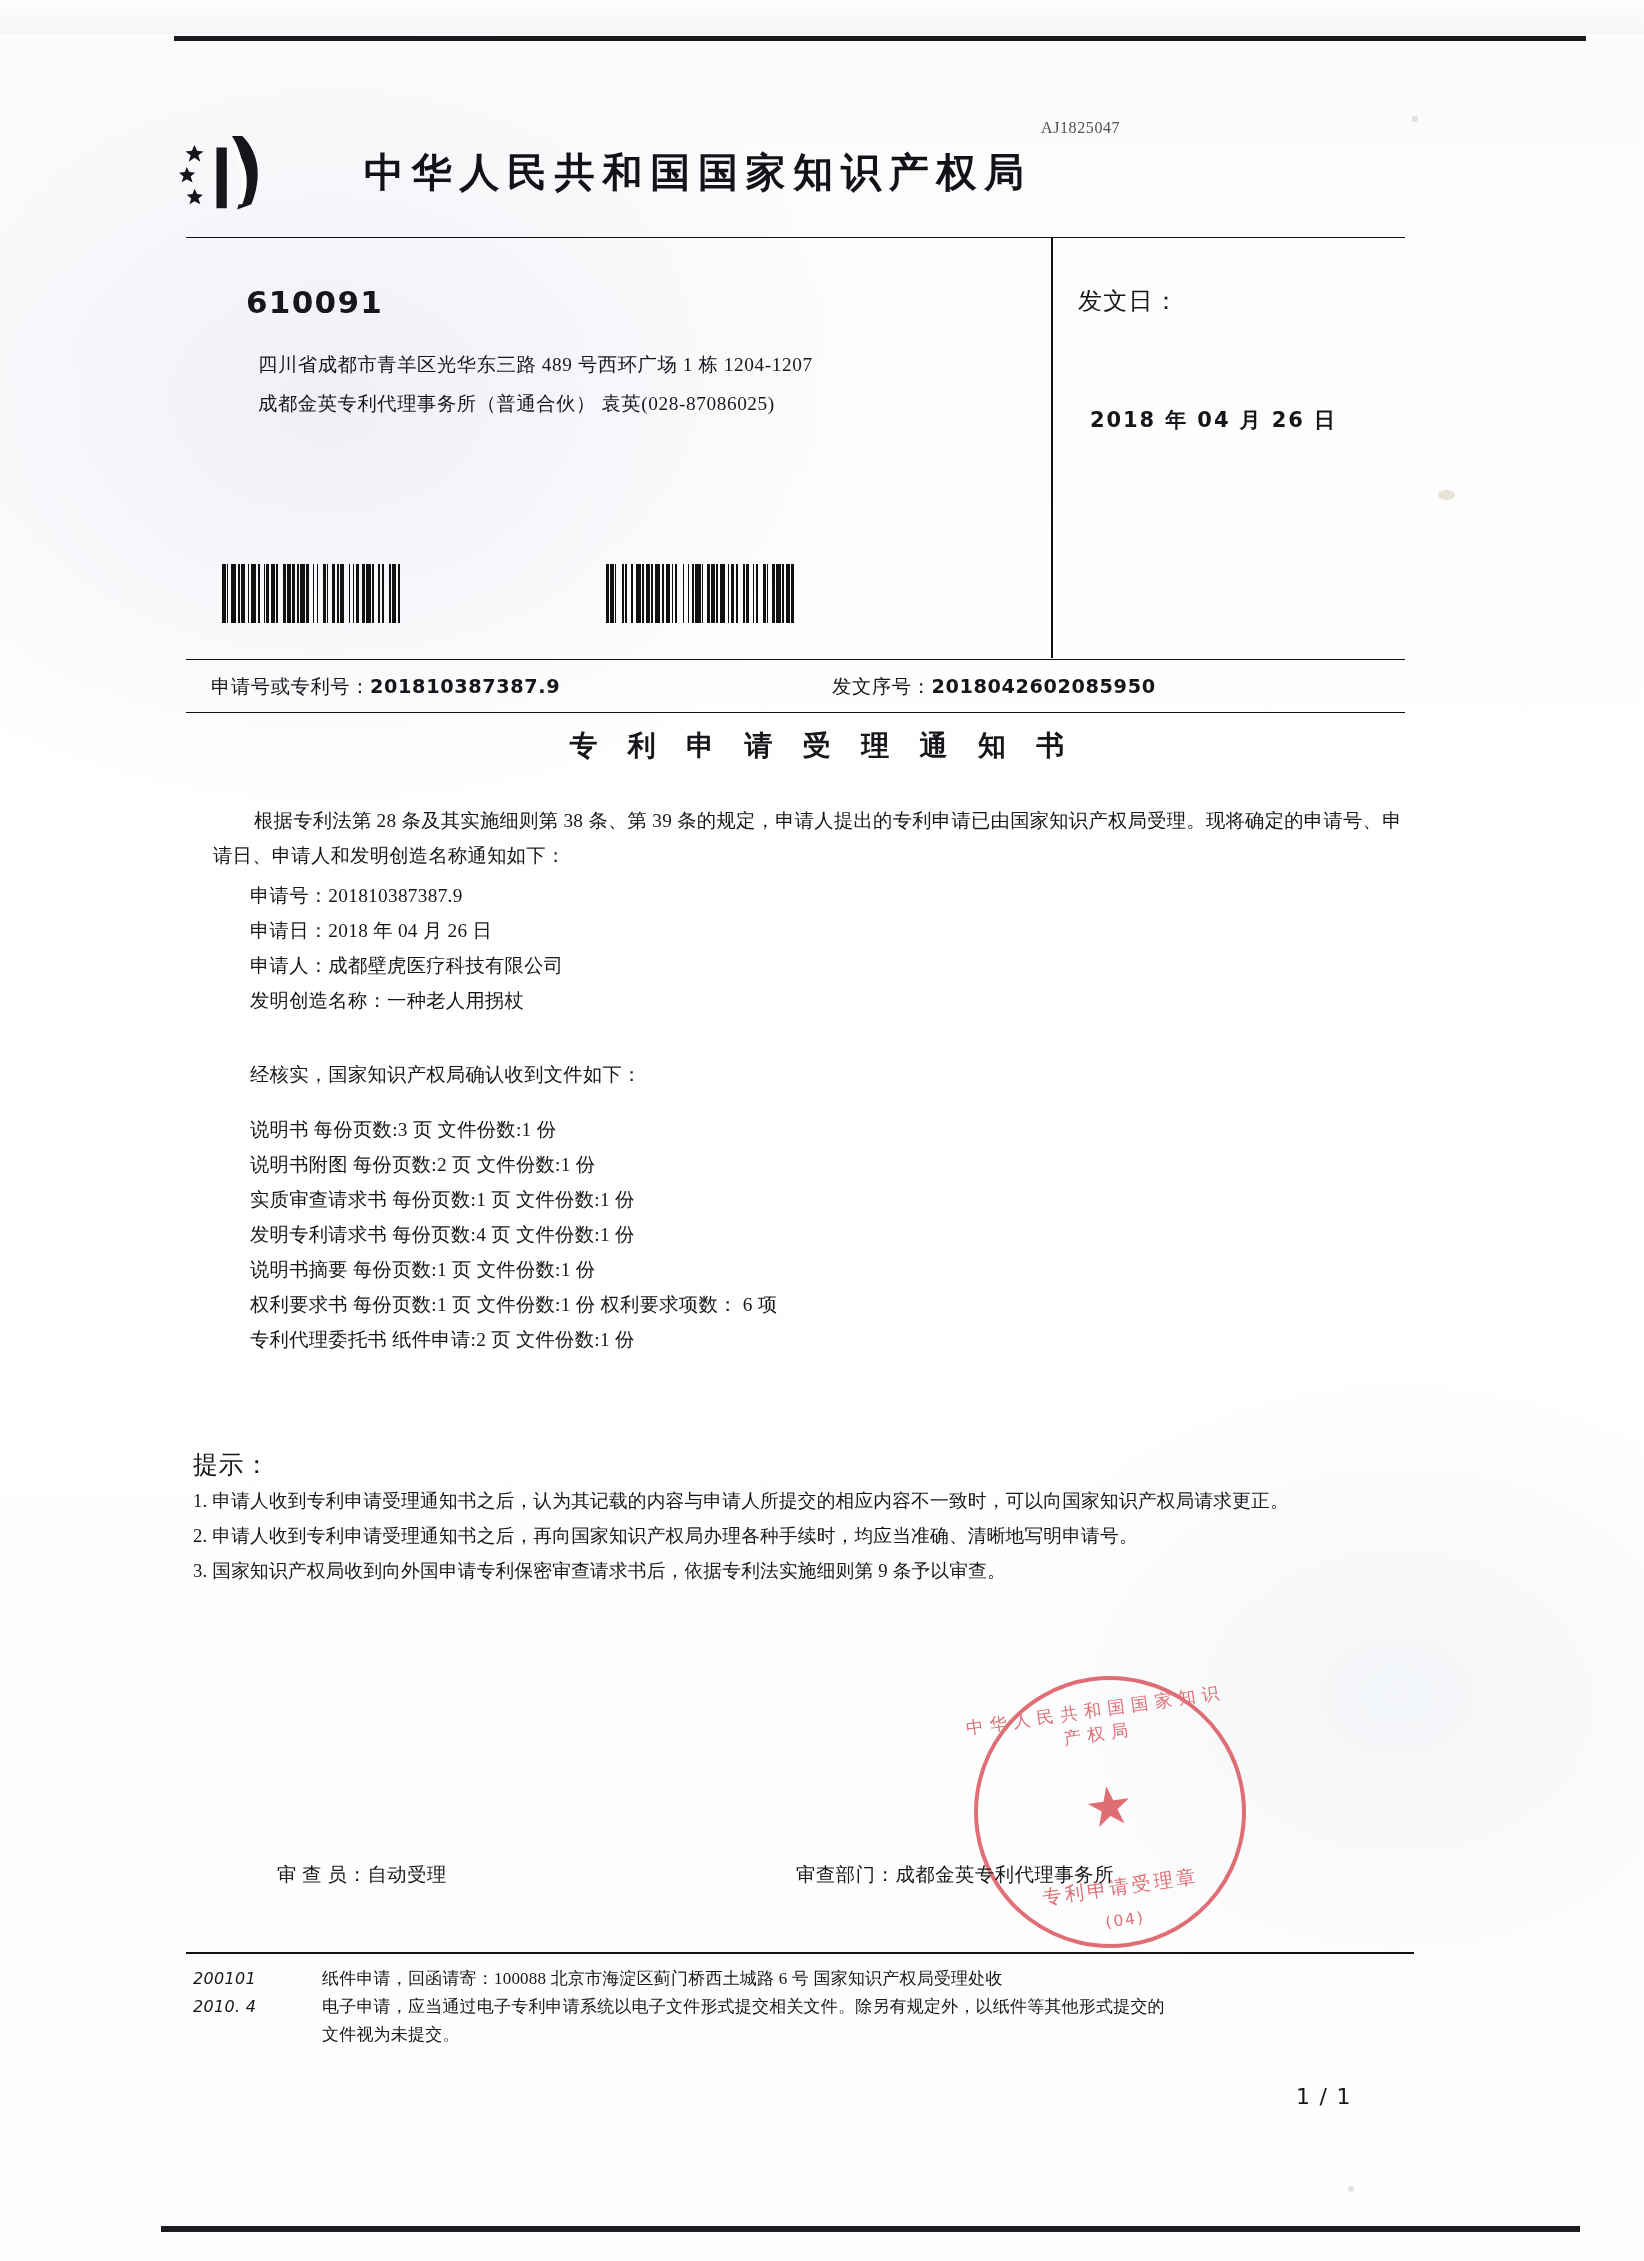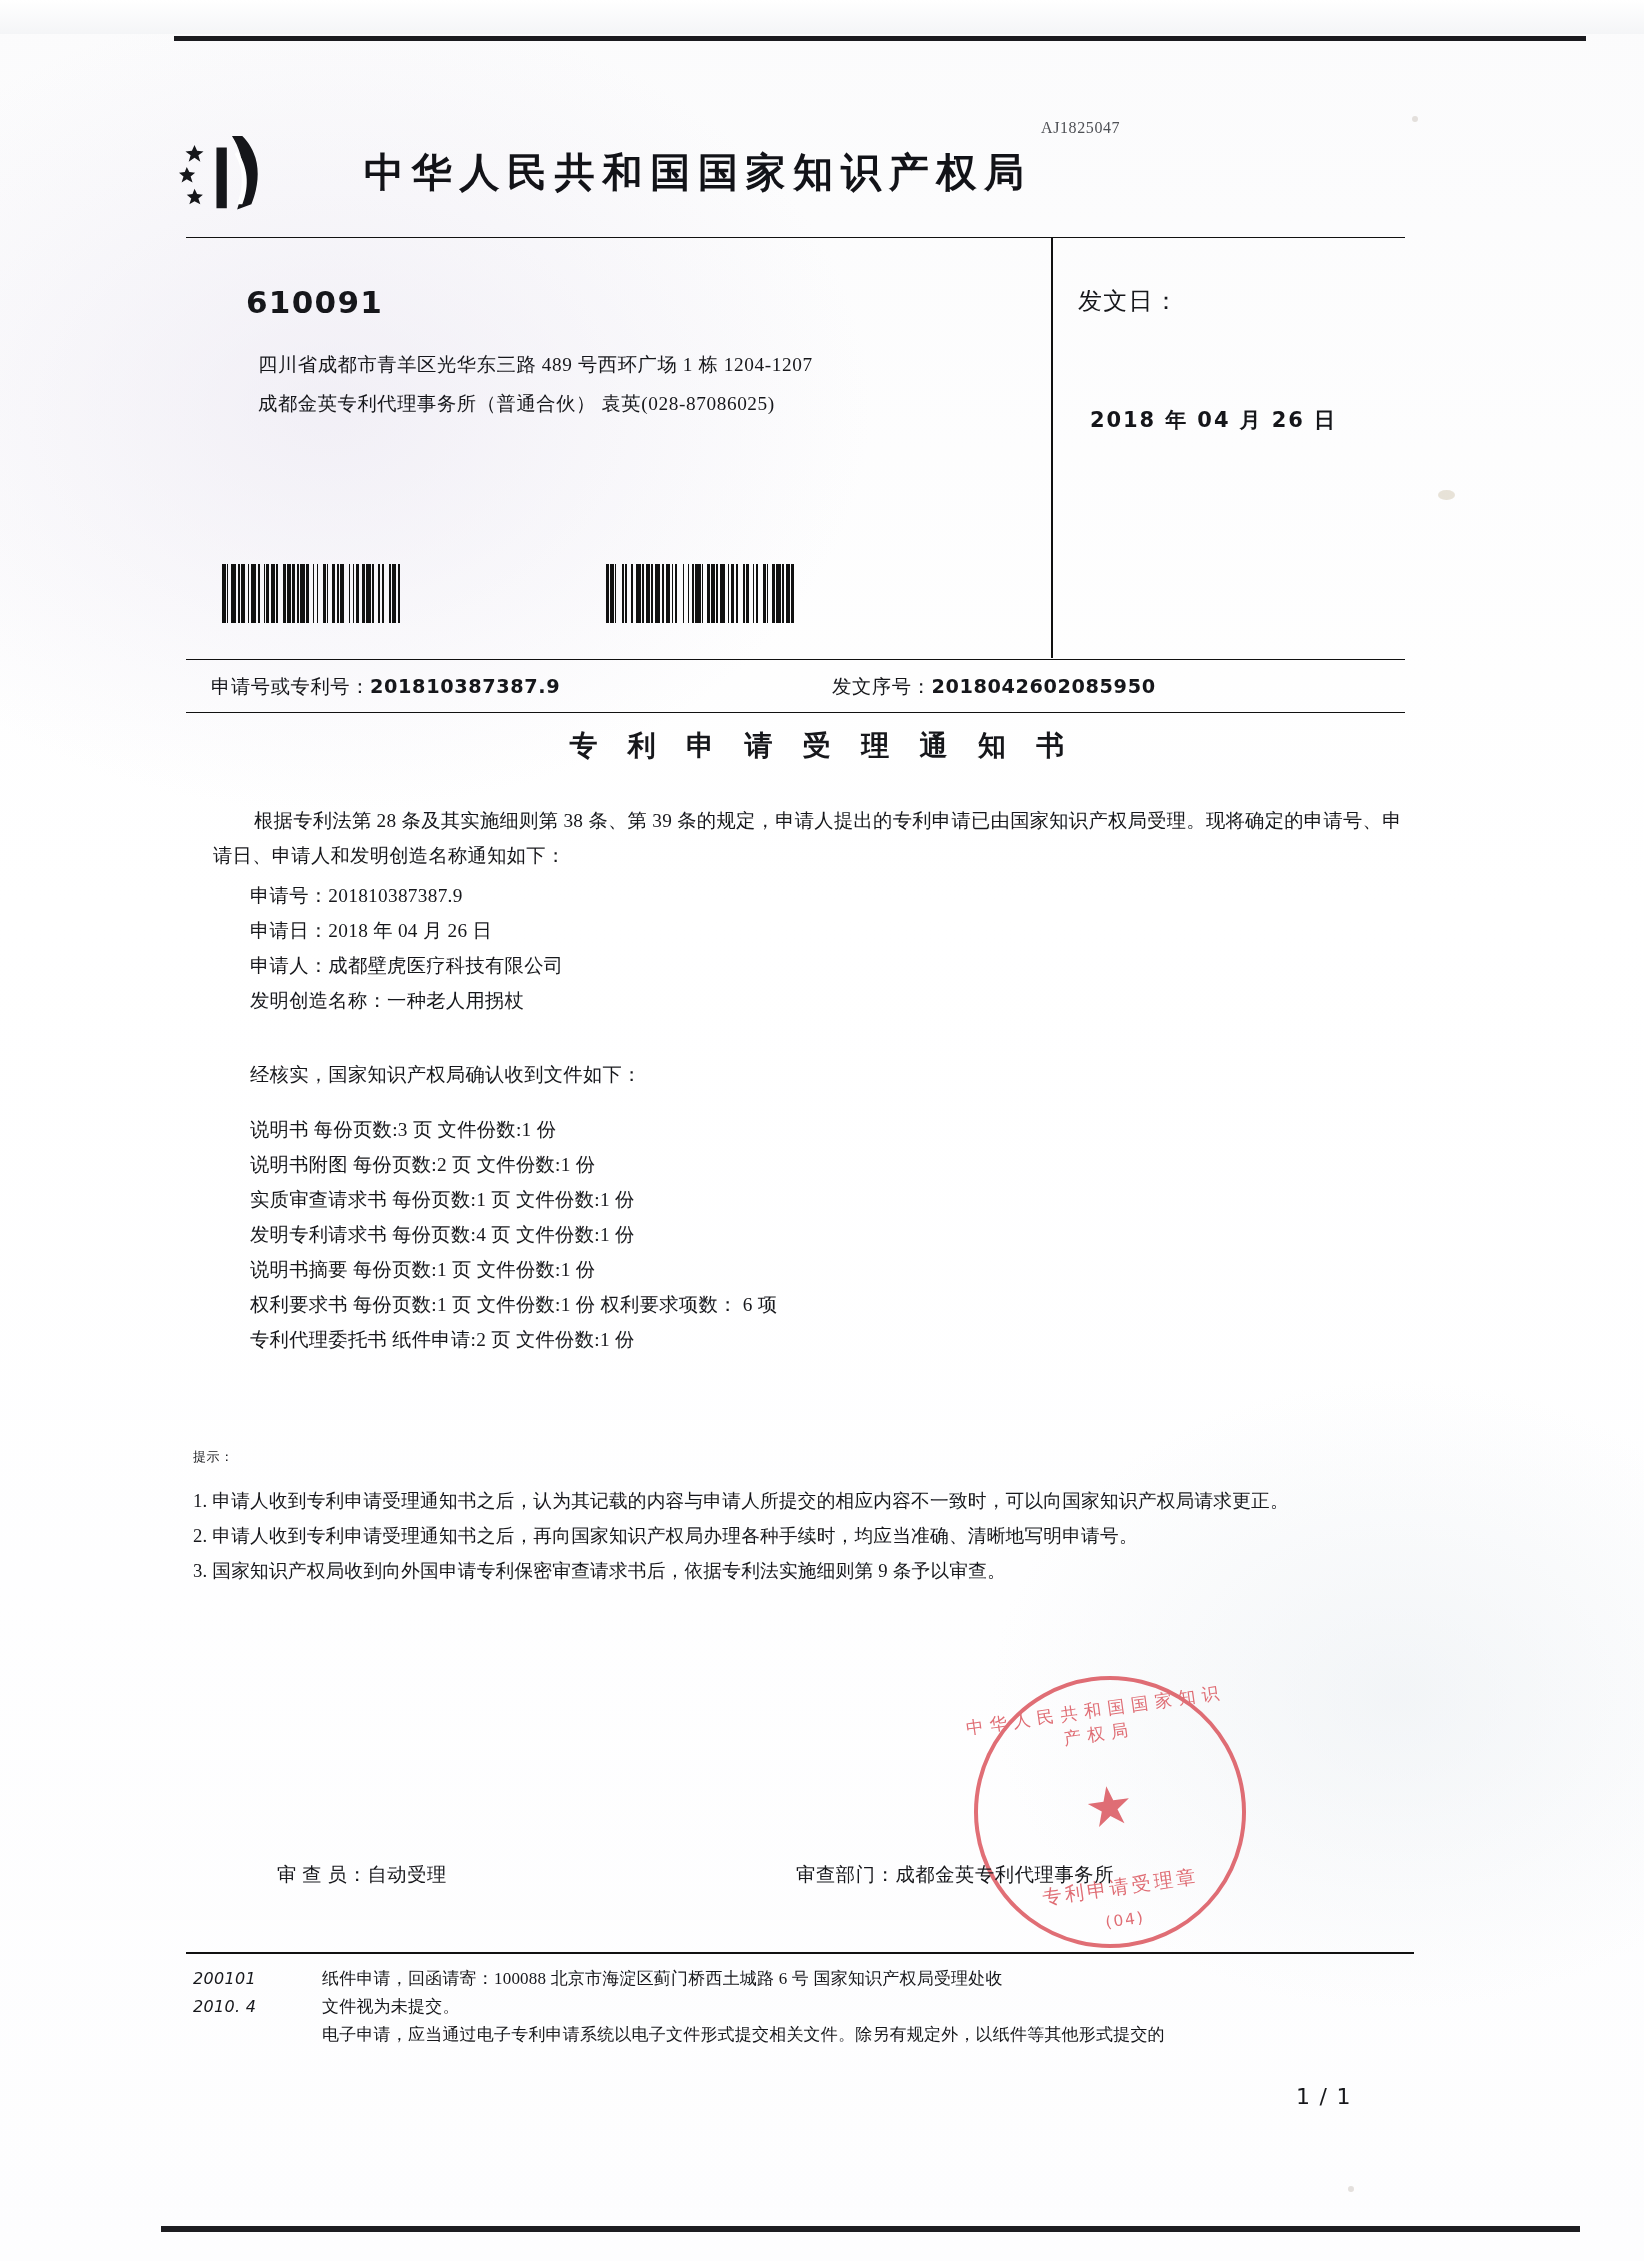--- a/index.html
+++ b/index.html
@@ -202,21 +202,21 @@
     font-size: 19.3px;
     line-height: 35px;
     letter-spacing: 0.3px;
   }
   .docs-list div { white-space: nowrap; }
 
   
   .tips-title {
     position: absolute;
     left: 193px; top: 1448px;
-    font-size: 13px;
+    font-size: 25px;
     letter-spacing: 0.6px;
     text-align: right;
   }
   .tips {
     position: absolute;
     left: 193px; top: 1483px;
     width: 1225px;
     font-size: 18.7px;
     line-height: 35px;
     letter-spacing: 0.2px;
@@ -416,19 +416,19 @@
     <span>审查部门：</span><span>成都金英专利代理事务所</span>
   </div>
 
   <div class="footer-rule"></div>
   <div class="footer-codes">
     <div>200101</div>
     <div>2010. 4</div>
   </div>
   <div class="footer-text">
     <div>纸件申请，回函请寄：100088 北京市海淀区蓟门桥西土城路 6 号  国家知识产权局受理处收</div>
+    <div>电子申请，应当通过电子专利申请系统以电子文件形式提交相关文件。除另有规定外，以纸件等其他形式提交的</div>
     <div>文件视为未提交。</div>
-    <div>电子申请，应当通过电子专利申请系统以电子文件形式提交相关文件。除另有规定外，以纸件等其他形式提交的</div>
   </div>
   <div class="page-no">1 / 1</div>
 
 </div>
 
 
 </body></html>

